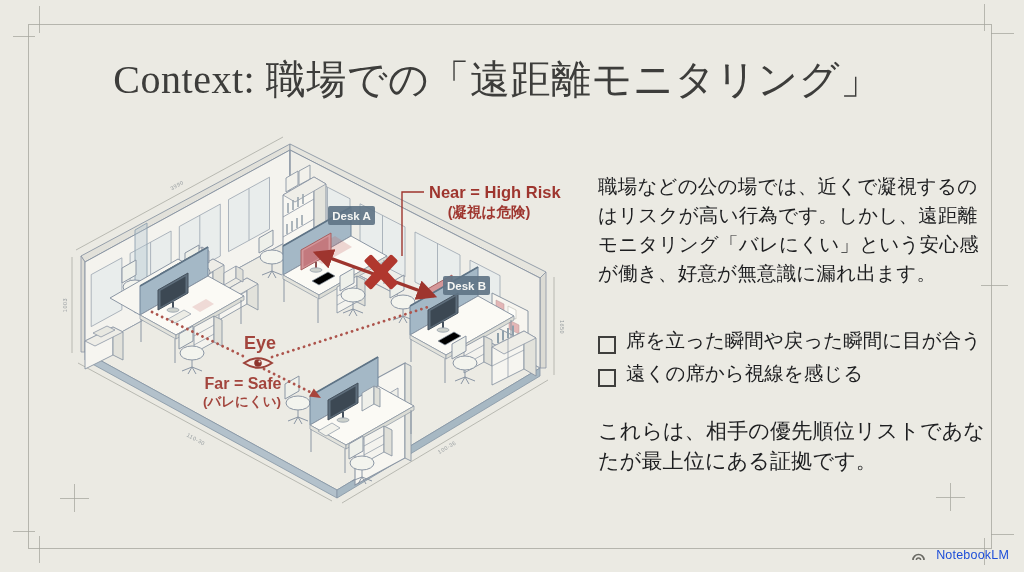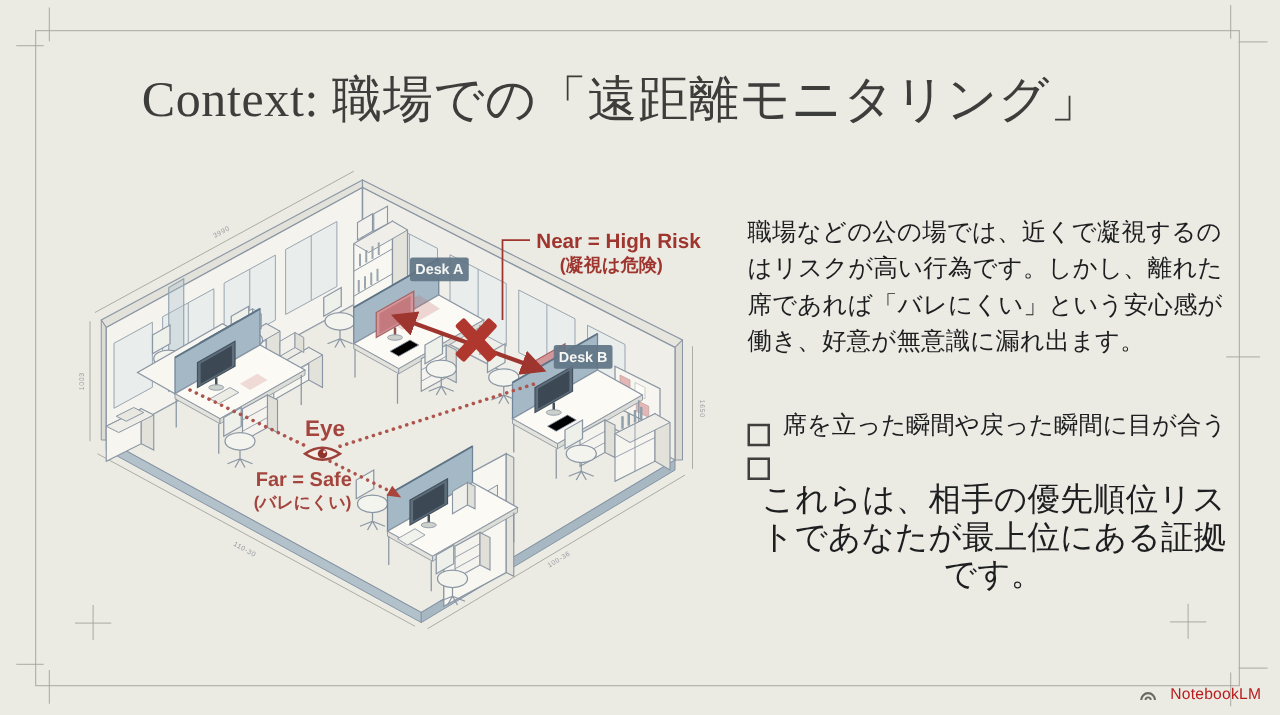--- a/index.html
+++ b/index.html
@@ -15,29 +15,29 @@
   }
   .mark{position:absolute;background:#a6a69e;opacity:.75;}
   .slide-title{
     position:absolute;left:0;top:52px;width:994px;text-align:center;
     font-family:"Liberation Serif","DejaVu Serif",serif;
     font-size:40px;letter-spacing:.5px;color:#3d3d3b;
   }
   .panel{position:absolute;left:598px;top:172px;width:394px;}
   .para1{font-size:19.5px;line-height:29px;letter-spacing:.2px;}
   .checklist{margin-top:36px;}
-  .check-row{display:flex;align-items:flex-end;font-size:19.5px;line-height:33px;}
+  .check-row{display:flex;align-items:center;font-size:19.5px;line-height:33px;}
   .checkbox{
     flex:0 0 auto;width:14px;height:14px;border:2px solid #3f3f3d;
     margin:9px 10px 0 0;background:transparent;
   }
-  .para2{font-size:26px;line-height:30px;letter-spacing:.2px;text-align:center;}
+  .para2{margin-top:26px;font-size:21px;line-height:30px;letter-spacing:.2px;}
   .footer{
     position:absolute;right:15px;top:548px;display:flex;align-items:center;gap:10px;
-    font-size:12.5px;color:#b91c1c;letter-spacing:.2px;
+    font-size:12.5px;color:#1d4ed8;letter-spacing:.2px;
   }
   .diagram{position:absolute;left:40px;top:135px;}
   svg text{font-family:"Liberation Sans","DejaVu Sans",sans-serif;}
   .dim{font-size:5.5px;fill:#979da0;letter-spacing:.5px;}
   .red-label{font-weight:bold;fill:#9e352e;}
   .soft-red{font-weight:bold;fill:#a3453d;}
 </style>
 </head>
 <body>
 
@@ -52,28 +52,29 @@
 <div class="mark" style="left:991px;top:534px;width:23px;height:1px"></div>
 <div class="mark" style="left:74px;top:484px;width:1px;height:28px"></div>
 <div class="mark" style="left:60px;top:498px;width:29px;height:1px"></div>
 <div class="mark" style="left:950px;top:483px;width:1px;height:28px"></div>
 <div class="mark" style="left:936px;top:497px;width:29px;height:1px"></div>
 <div class="mark" style="left:981px;top:285px;width:27px;height:1px"></div>
 
 <div class="slide-title">Context: 職場での「遠距離モニタリング」</div>
 
 <div class="panel">
-  <div class="para1">職場などの公の場では、近くで凝視するのはリスクが高い行為です。しかし、離れた席であれば「バレにくい」という安心感が働き、好意が無意識に漏れ出ます。</div>
+  <div class="para1">職場などの公の場では、近くで凝視するのはリスクが高い行為です。しかし、遠距離モニタリング「バレにくい」という安心感が働き、好意が無意識に漏れ出ます。</div>
   <div class="checklist">
     <div class="check-row">
       <span class="checkbox"></span>
       <span>席を立った瞬間や戻った瞬間に目が合う</span>
     </div>
     <div class="check-row">
       <span class="checkbox"></span>
+      <span>遠くの席から視線を感じる</span>
     </div>
   </div>
   <div class="para2">これらは、相手の優先順位リストであなたが最上位にある証拠です。</div>
 </div>
 
 <div class="diagram">
 <svg width="540" height="400" viewBox="0 0 540 400">
   <defs>
     <marker id="mred" markerWidth="8" markerHeight="8" refX="5" refY="3" orient="auto-start-reverse" markerUnits="strokeWidth">
       <path d="M0,0 L6,3 L0,6 Z" fill="#9e352e"></path>

